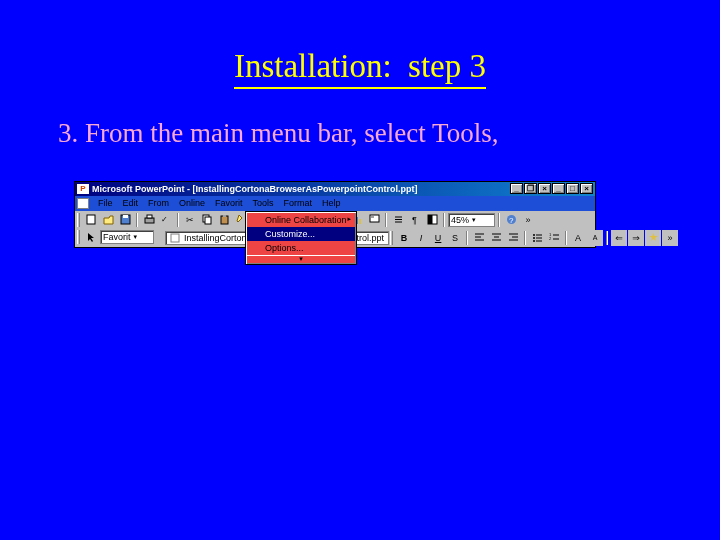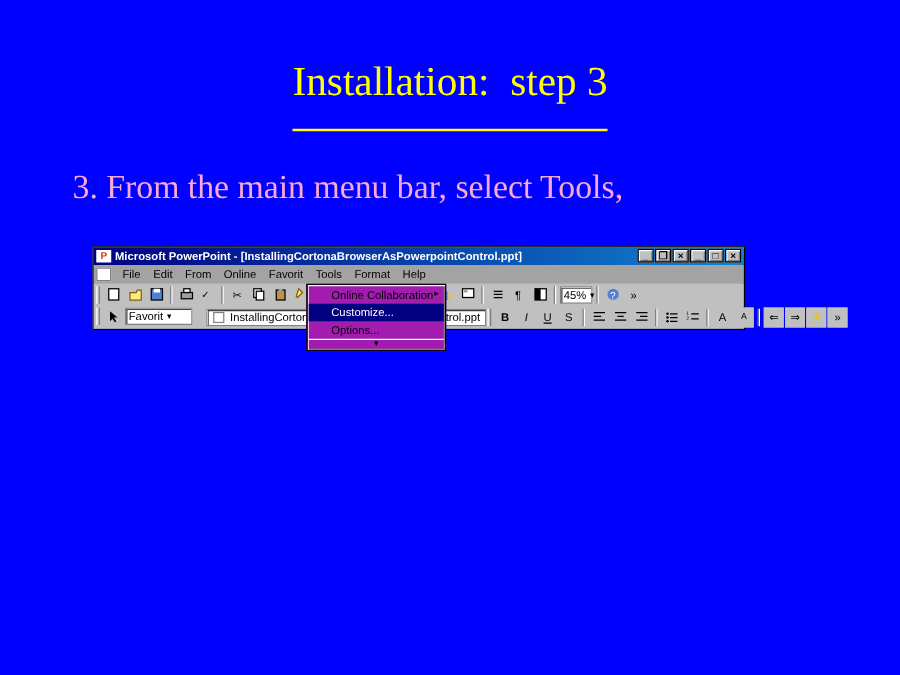--- a/index.html
+++ b/index.html
@@ -13,21 +13,21 @@
   }
   .slide-title {
     color: #ffff00;
     font-size: 33px;
     text-align: center;
     padding: 48px 40px 18px 40px;
     position: relative;
   }
   .slide-title .underline {
     border-bottom: 2px solid #ffff00;
-    padding-bottom: 18px;
+    padding-bottom: 2px;
     display: inline-block;
   }
   .body-text {
     color: #f9a8d4;
     font-size: 27px;
     padding: 10px 58px 0 58px;
     line-height: 1.25;
   }
   .body-text .indent {
     display: block;
@@ -79,21 +79,21 @@
     font-size: 8px;
     display: flex; align-items: center; justify-content: center;
     color: #000;
   }
   .menubar {
     display: flex;
     align-items: center;
     height: 15px;
     padding: 1px 2px;
     font-size: 9px;
-    background: #a3a3a3;
+    background: #1d4ed8;
     gap: 0;
   }
   .menubar .doc-icon {
     width: 12px; height: 11px;
     background: #fff;
     border: 1px solid #808080;
     box-shadow: inset 1px 1px 0 #fff;
     margin-right: 4px;
   }
   .menu-item { padding: 1px 5px; white-space: nowrap; }
@@ -118,29 +118,29 @@
   .combo {
     height: 14px;
     background: #fff;
     border: 1px solid #808080;
     box-shadow: inset 1px 1px 0 #404040;
     display: flex; align-items: center;
     padding: 0 2px;
     font-size: 9px;
   }
   .combo .caret { margin-left: 3px; font-size: 7px; }
-  .zoom { width: 26px; }
+  .zoom { width: 47px; }
   .font { width: 54px; }
   
   .dropdown {
     position: absolute;
     left: 170px;
     top: 29px;
     width: 112px;
-    background: #a21caf;
+    background: #ef4444;
     border: 1px solid #000;
     box-shadow: inset 1px 1px 0 #fff, inset -1px -1px 0 #808080;
     z-index: 5;
     padding: 1px;
     font-size: 9px;
   }
   .dd-item {
     padding: 2px 6px 2px 18px;
     white-space: nowrap;
     position: relative;

